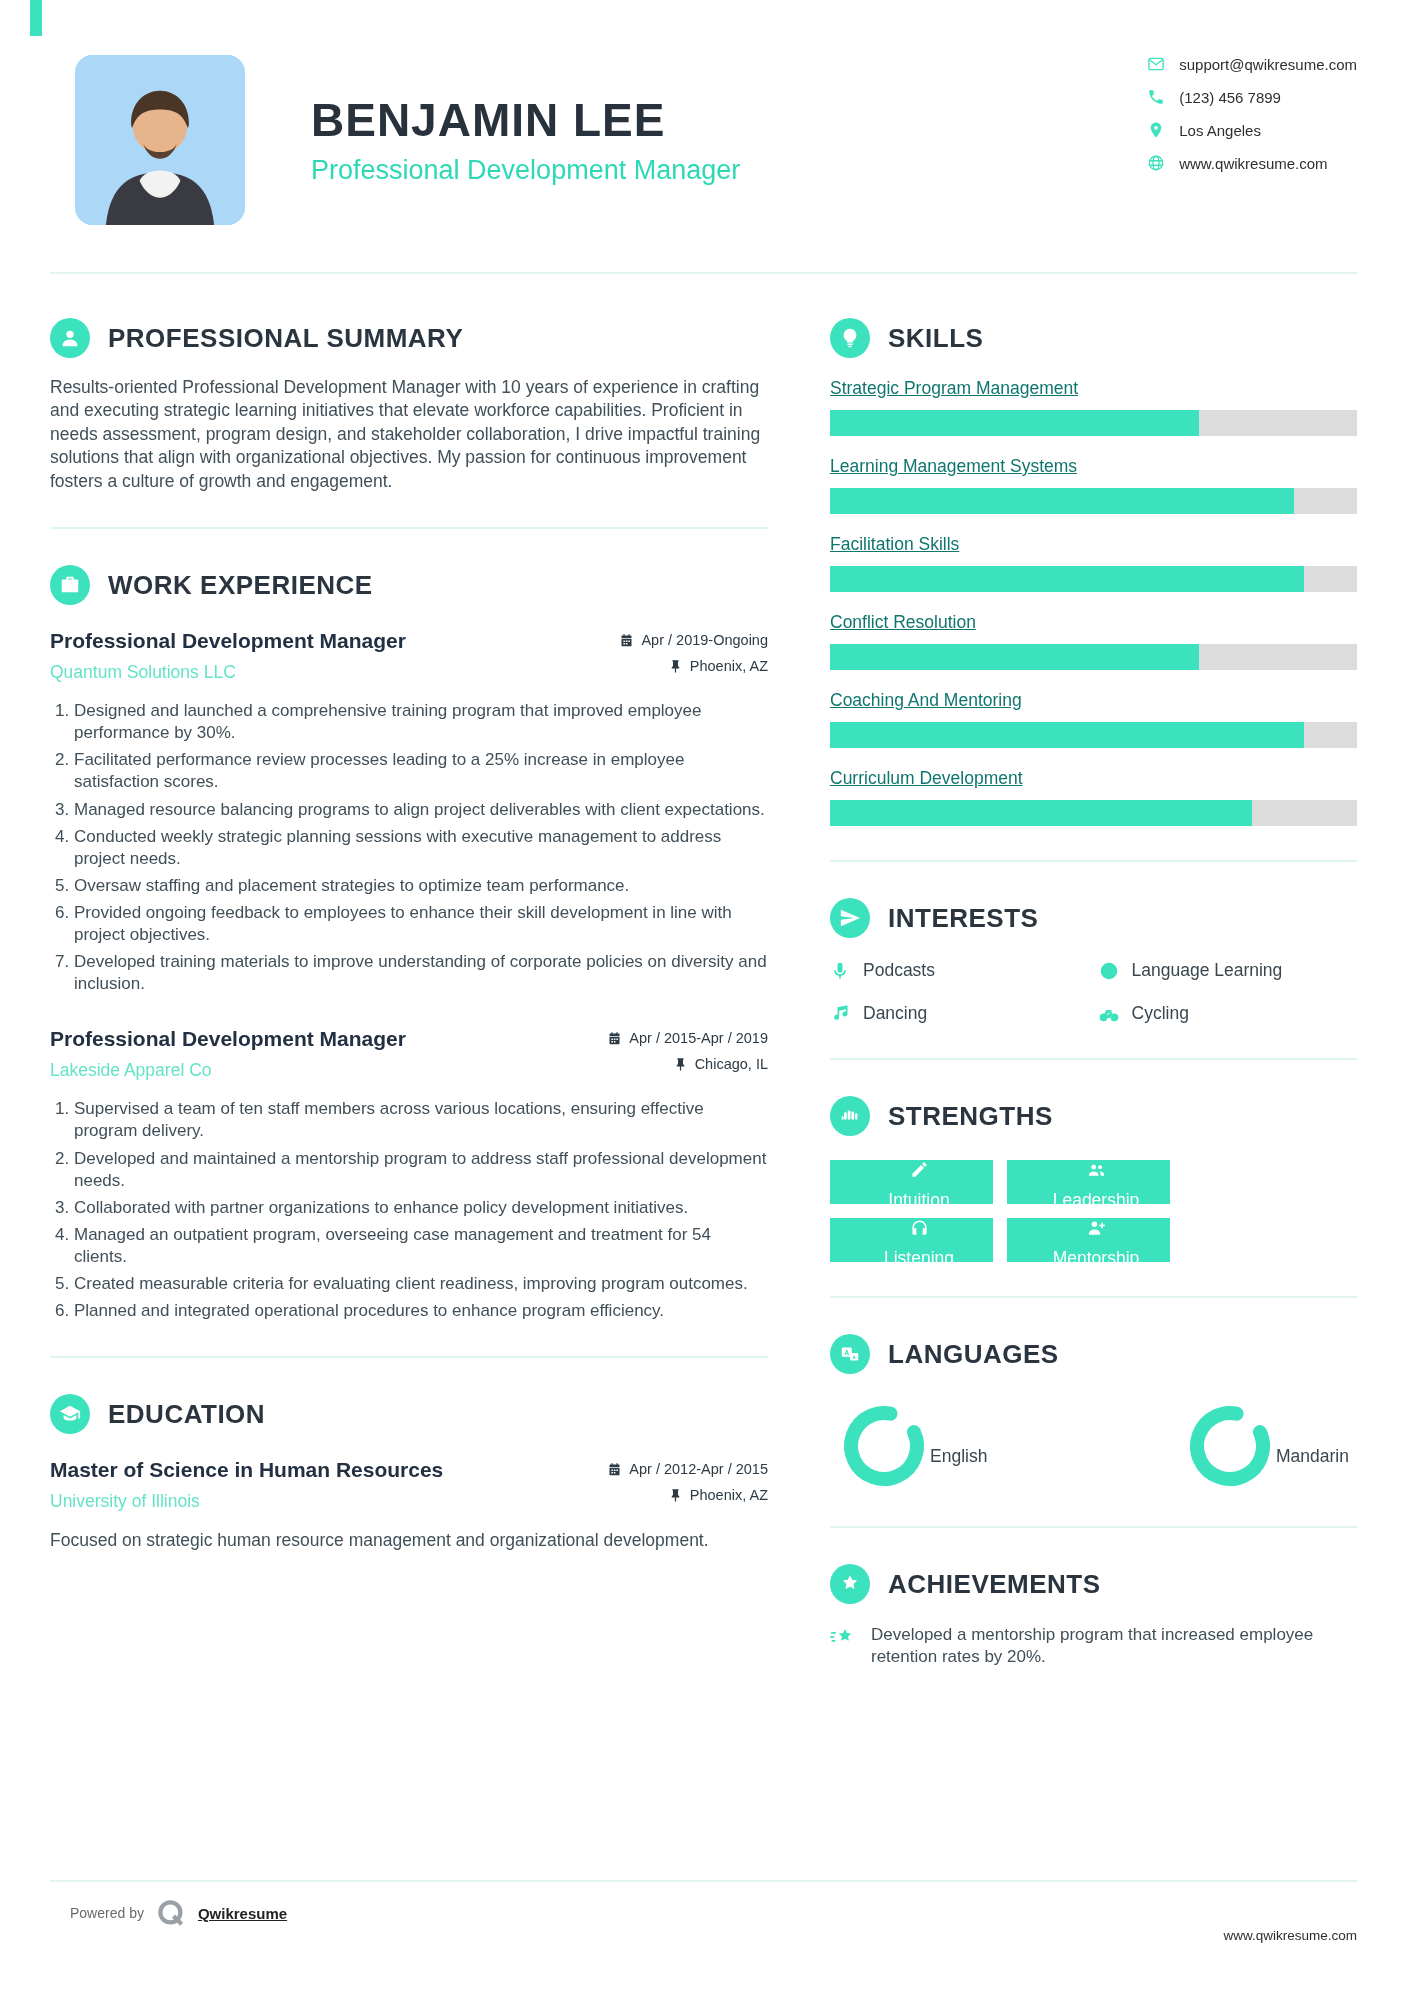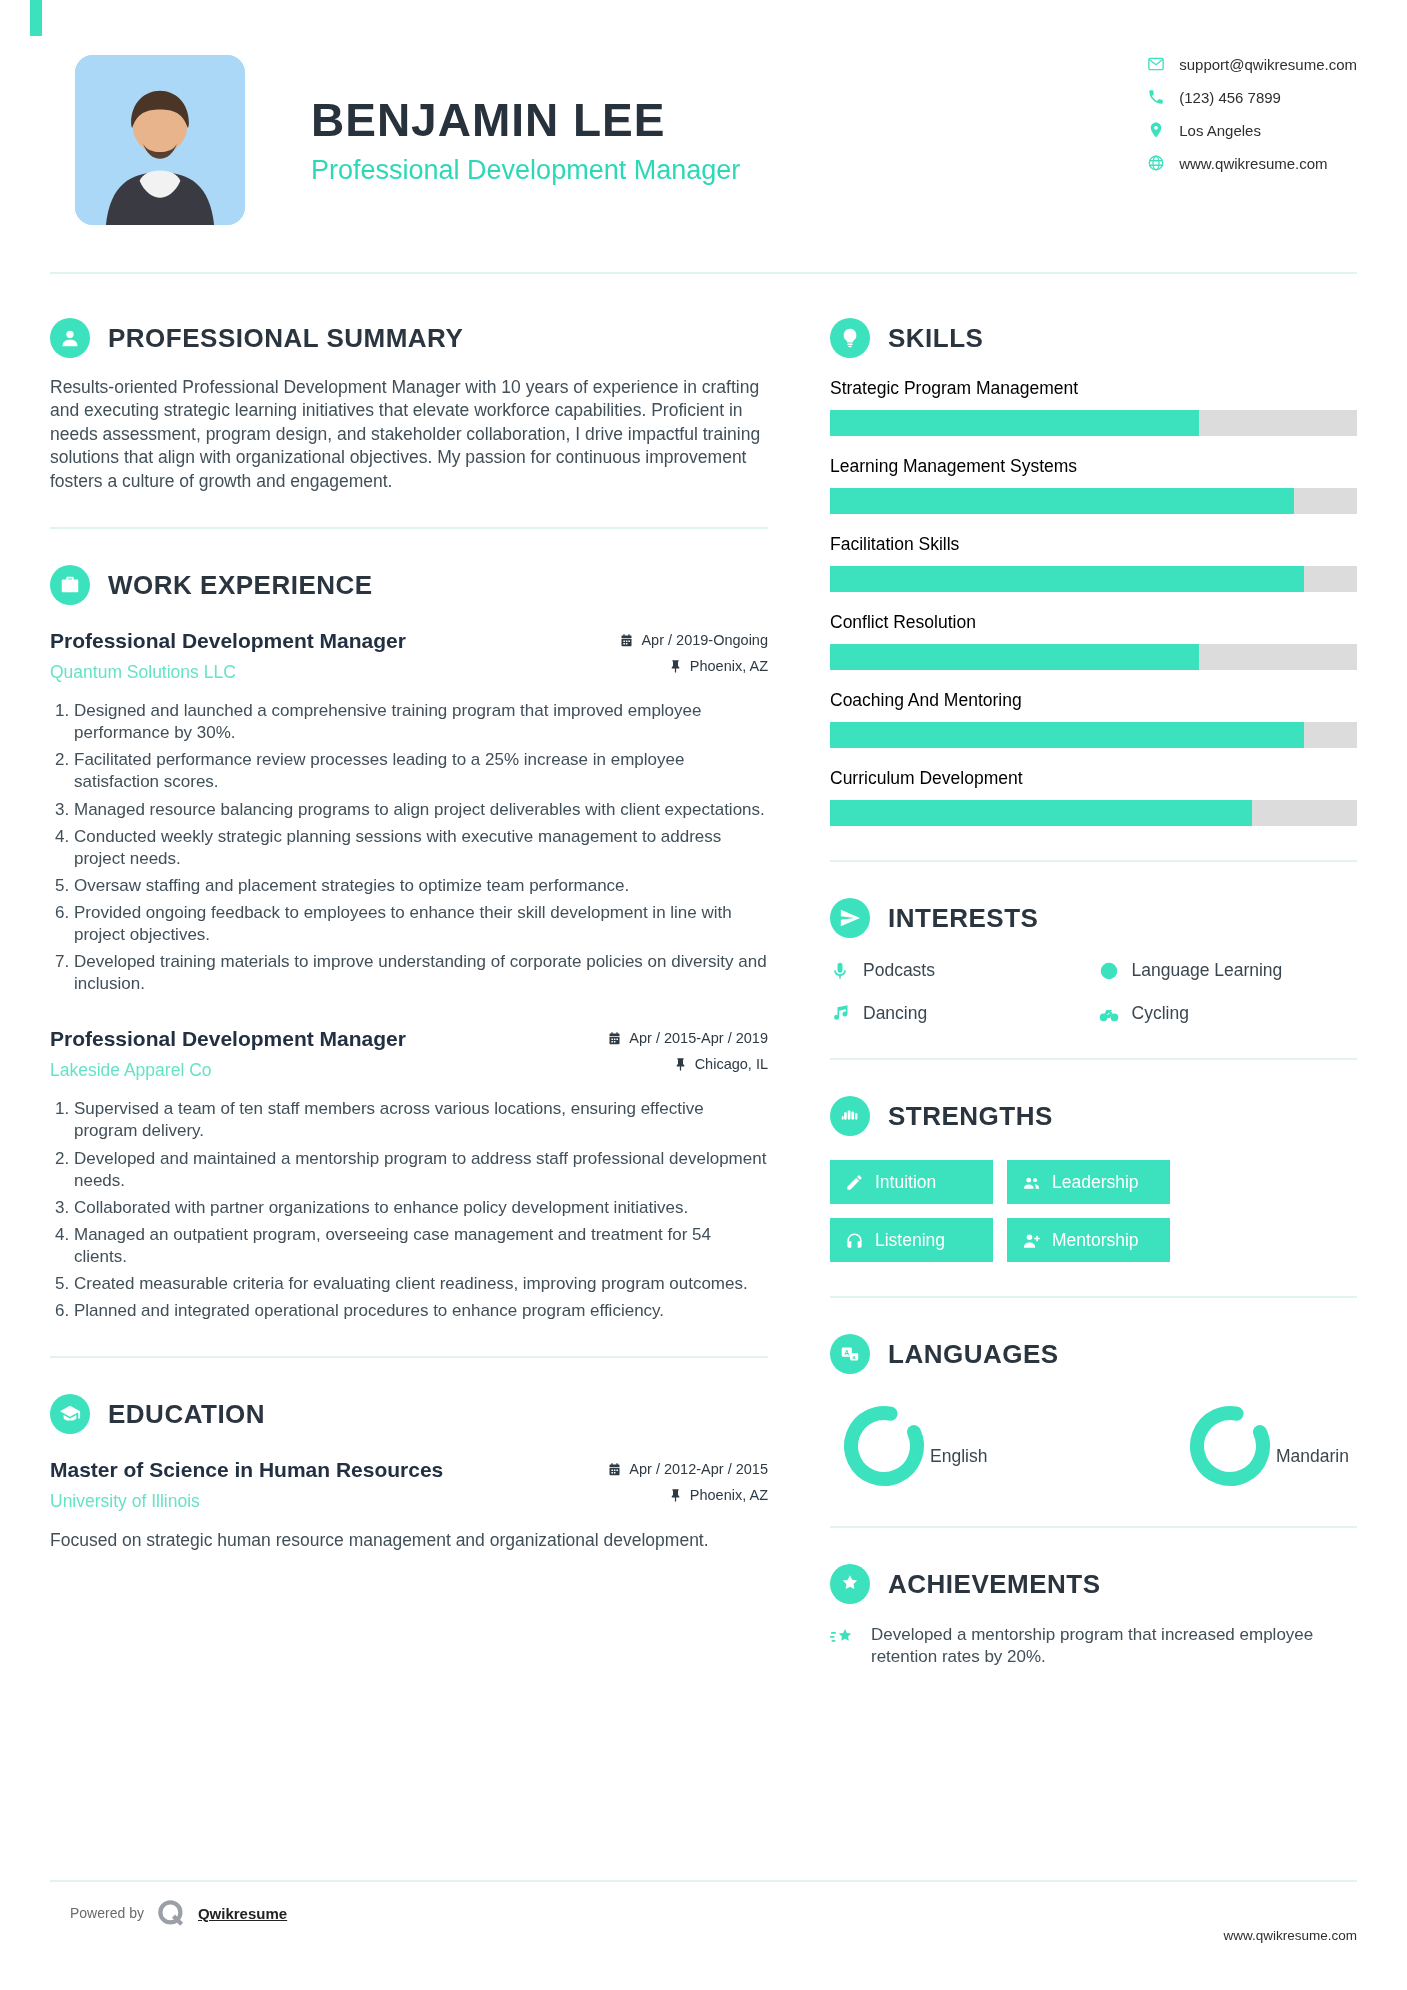--- a/index.html
+++ b/index.html
@@ -45,31 +45,31 @@
   .meta-row{display:flex;justify-content:flex-end;align-items:center;gap:7px;margin-bottom:10px;}
   .micon{width:15px;height:15px;color:var(--meta);flex:none;}
   .micon svg{width:100%;height:100%;fill:currentColor;}
   ol.bullets{margin:16px 0 0;padding-left:24px;font-size:17px;line-height:1.3;}
   ol.bullets li{margin-bottom:5px;}
   .job+.job{margin-top:32px;}
   
   .edu-text{font-size:17.5px;line-height:1.35;margin-top:16px;}
   
   .skill{margin-top:20px;}
-  .skill-name{font-size:17.5px;color:#000000;margin-bottom:11px;}
+  .skill-name{font-size:17.5px;color:#0f766e;margin-bottom:11px;text-decoration:underline;}
   .bar{height:26px;background:var(--track);}
   .bar-fill{height:100%;background:var(--accent);}
   
   .int-grid{display:grid;grid-template-columns:1fr 1fr;row-gap:22px;column-gap:10px;margin-top:22px;}
   .int-item{display:flex;align-items:center;gap:13px;font-size:17.5px;color:#3a4750;}
   .int-icon{width:20px;height:20px;color:var(--accent);flex:none;}
   .int-icon svg{width:100%;height:100%;fill:currentColor;}
   
   .str-grid{display:grid;grid-template-columns:163px 163px;gap:14px;margin-top:24px;}
-  .pill{background:var(--accent);color:#fff;height:44px;display:flex;align-items:center;gap:11px;padding-left:15px;font-size:17.5px;}
+  .pill{background:var(--accent);color:#fff;height:44px;display:flex;align-items:center;gap:11px;padding-left:15px;font-size:17.5px;flex-direction:column;}
   .pill-icon{width:19px;height:19px;flex:none;}
   .pill-icon svg{width:100%;height:100%;fill:#ffffff;}
   
   .lang-row{display:flex;justify-content:space-between;padding:0 8px;margin-top:26px;}
   .lang{display:flex;flex-direction:row;align-items:center;}
   .ring{width:92px;height:92px;}
   .lang-name{font-size:17.5px;margin-top:20px;color:#3a4750;}
   
   .ach-item{display:flex;gap:15px;margin-top:20px;font-size:17px;line-height:1.32;}
   .ach-icon{width:26px;height:24px;color:var(--accent);flex:none;margin-top:2px;}

